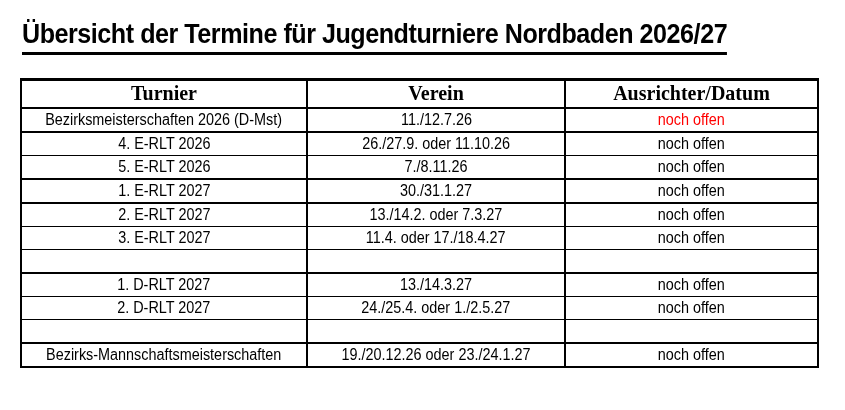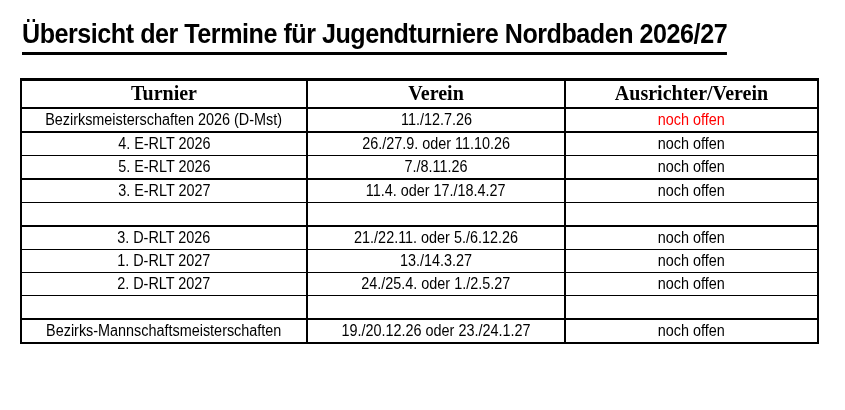--- a/index.html
+++ b/index.html
@@ -76,51 +76,56 @@
 <table class="schedule">
   <colgroup>
     <col style="width:286px">
     <col style="width:258px">
     <col style="width:253px">
   </colgroup>
   <tbody>
       <tr class="b2">
     <th>Turnier</th>
     <th>Verein</th>
-    <th>Ausrichter/Verein</th>
+    <th>Ausrichter/Datum</th>
   </tr>
   <tr class="b2">
     <td><span class="nw">Bezirksmeisterschaften 2026 (D-Mst)</span></td>
     <td><span class="nw">11./12.7.26</span></td>
     <td><span class="nw" style="color: rgb(255, 0, 0);">noch offen</span></td>
   </tr>
   <tr class="b1">
     <td><span class="nw">4. E-RLT 2026</span></td>
     <td><span class="nw">26./27.9. oder 11.10.26</span></td>
     <td><span class="nw">noch offen</span></td>
   </tr>
   <tr class="b2">
     <td><span class="nw">5. E-RLT 2026</span></td>
     <td><span class="nw">7./8.11.26</span></td>
     <td><span class="nw">noch offen</span></td>
   </tr>
+  <tr class="b2">
+    <td><span class="nw">1. E-RLT 2027</span></td>
+    <td><span class="nw">30./31.1.27</span></td>
+    <td><span class="nw">noch offen</span></td>
+  </tr>
+  <tr class="b1">
+    <td><span class="nw">2. E-RLT 2027</span></td>
+    <td><span class="nw">13./14.2. oder 7.3.27</span></td>
+    <td><span class="nw">noch offen</span></td>
+  </tr>
   <tr class="b1">
     <td><span class="nw">3. E-RLT 2027</span></td>
     <td><span class="nw">11.4. oder 17./18.4.27</span></td>
     <td><span class="nw">noch offen</span></td>
   </tr>
   <tr class="b2">
     <td><span class="nw"></span></td>
     <td><span class="nw"></span></td>
     <td><span class="nw"></span></td>
-  </tr>
-  <tr class="b1">
-    <td><span class="nw">3. D-RLT 2026</span></td>
-    <td><span class="nw">21./22.11. oder 5./6.12.26</span></td>
-    <td><span class="nw">noch offen</span></td>
   </tr>
   <tr class="b1">
     <td><span class="nw">1. D-RLT 2027</span></td>
     <td><span class="nw">13./14.3.27</span></td>
     <td><span class="nw">noch offen</span></td>
   </tr>
   <tr class="b1">
     <td><span class="nw">2. D-RLT 2027</span></td>
     <td><span class="nw">24./25.4. oder 1./2.5.27</span></td>
     <td><span class="nw">noch offen</span></td>

